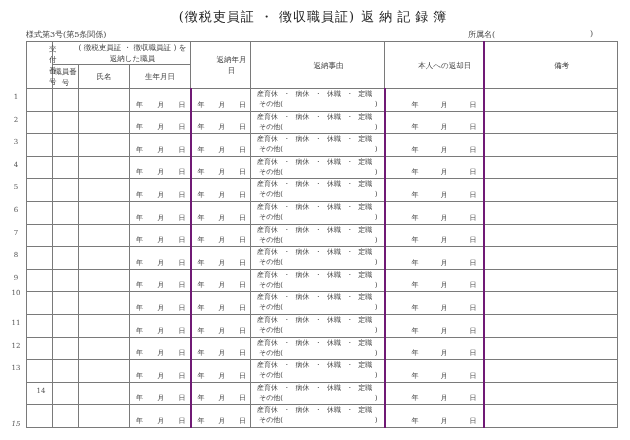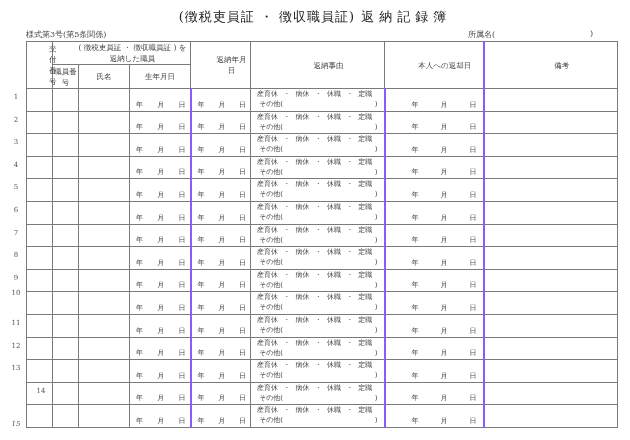--- a/index.html
+++ b/index.html
@@ -18,21 +18,21 @@
   .h1 td, .h1 th { height:20px;padding-left:22px; }
   .h2 th { height:23px; }
   tbody tr { height:22.6px; }
   tbody td { vertical-align:bottom; }
   .rownum { position:absolute; left:10px; font-size:7px; color:#555; width:12px; text-align:center; }
   .ymd { display:flex; justify-content:space-between; padding:0 4px 1px 6px; font-size:7px; line-height:9px; }
   .ymd.wide { padding:0 6px 1px 26px; }
   .reason { text-align:left; padding-left:6px; font-size:7px; line-height:10px; vertical-align:top;margin-top:14px; }
   .reason .l2 { display:flex; justify-content:space-between; padding-right:6px; padding-left:2px; }
   .reason .l1 { word-spacing:3px; }
-  .thick-l { border-left:2px solid #8b5cf6; }
+  .thick-l { border-left:2px solid #701a75; }
 </style>
 </head>
 <body>
 
 <div class="title">
   <span>(徴税吏員証 ・ 徴収職員証)</span><span class="t2">返納記録簿</span>
 </div>
 <div class="form-no">様式第3号(第5条関係)</div>
 <div class="affil">
   <span>所属名(</span>

